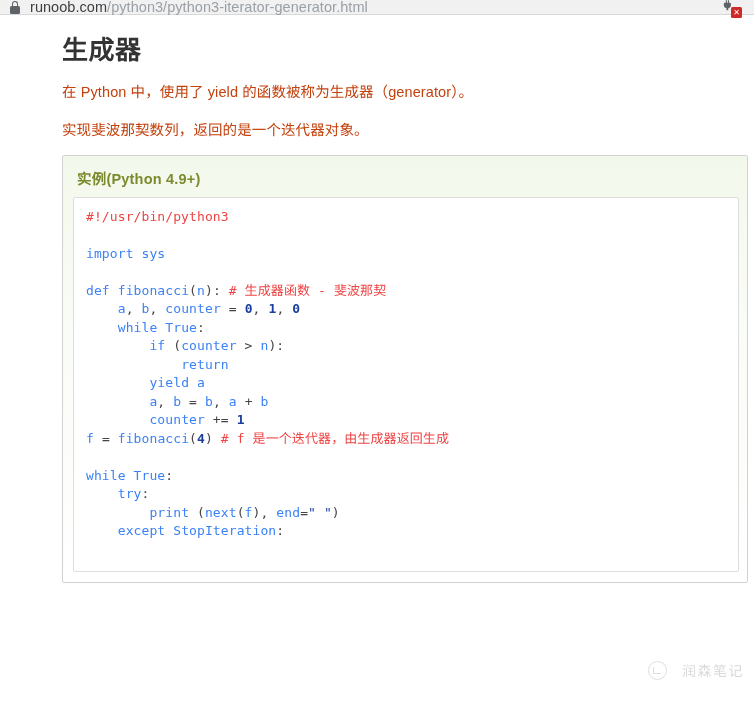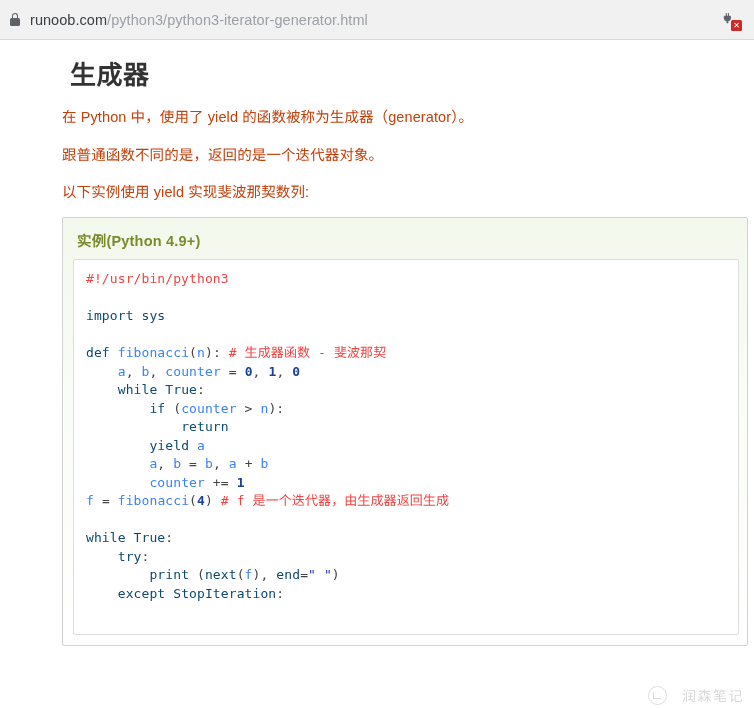--- a/index.html
+++ b/index.html
@@ -10,21 +10,21 @@
     width: 754px;
     height: 708px;
     background: #ffffff;
     font-family: "Liberation Sans", "DejaVu Sans", sans-serif;
     overflow: hidden;
     position: relative;
   }
 
   
   .urlbar {
-    height: 40px;
+    height: 15px;
     background: #f1f1f1;
     border-bottom: 1px solid #d8d8d8;
     display: flex;
     align-items: center;
     padding: 0 8px 0 10px;
     box-sizing: border-box;
     position: relative;
   }
   .lock-icon {
     width: 10px;
@@ -96,21 +96,21 @@
     height: 679px;
     overflow: hidden;
   }
   .content {
     padding: 14px 8px 0 62px;
   }
   h1.title {
     font-size: 26px;
     font-weight: bold;
     color: #333333;
-    margin: 6px 0 14px 8px;
+    margin: 6px 0 14px 0;
     line-height: 1.2;
     letter-spacing: 0.5px;
   }
   p.para {
     font-size: 14.5px;
     color: #c2410c;
     line-height: 1.75;
     margin: 0 0 12px 0;
     letter-spacing: 0.1px;
   }
@@ -142,21 +142,21 @@
   pre.code {
     margin: 0;
     font-family: "DejaVu Sans Mono", "Liberation Mono", monospace;
     font-size: 13px;
     line-height: 18.5px;
     color: #333333;
     white-space: pre;
     overflow: hidden;
     letter-spacing: 0.1px;
   }
-  .kw    { color: #0c4a6e; }
+  .kw    { color: #3b82f6; }
   .id    { color: #3b82f6; }
   .num   { color: #1b3f9c; font-weight: bold; }
   .com   { color: #ef4444; }
   .str   { color: #1b3f9c; }
   .op    { color: #444444; }
 
   
   .watermark {
     position: absolute;
     right: 10px;
@@ -207,22 +207,21 @@
     <span class="ext-badge">✕</span>
   </span>
 </div>
 
 <div class="page">
   <div class="content">
 
     <h1 class="title">生成器</h1>
 
     <p class="para">在 Python 中，使用了 yield 的函数被称为生成器（generator）。</p>
-    <p class="para">跟普通函数不同的是，返回的是一个迭代器对象。</p>
-    <p class="para">以下实例使用 yield 实现斐波那契数列:</p>
+    <p class="para">实现斐波那契数列，返回的是一个迭代器对象。</p>
 
     <div class="example-box">
       <div class="example-header">实例(Python 4.9+)</div>
       <div class="code-area">
         <pre class="code" id="code-block"><span class="com">#!/usr/bin/python3</span>
 
 <span class="kw">import</span> <span class="kw">sys</span>
 
 <span class="kw">def</span> <span class="id">fibonacci</span><span class="op">(</span><span class="id">n</span><span class="op">)</span><span class="op">:</span> <span class="com"># 生成器函数 - 斐波那契</span>
     <span class="id">a</span><span class="op">,</span> <span class="id">b</span><span class="op">,</span> <span class="id">counter</span> <span class="op">=</span> <span class="num">0</span><span class="op">,</span> <span class="num">1</span><span class="op">,</span> <span class="num">0</span>

